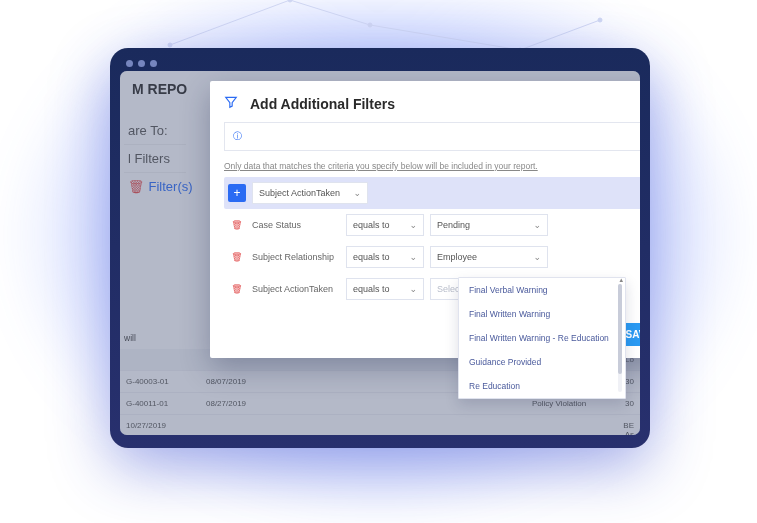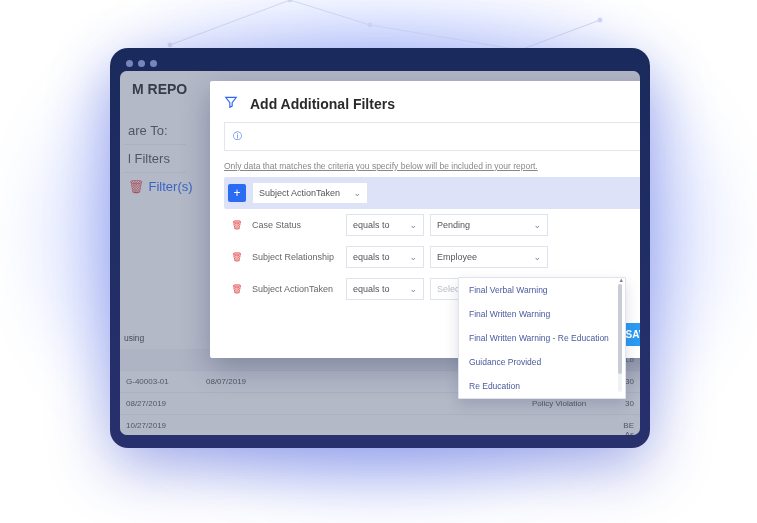--- a/index.html
+++ b/index.html
@@ -111,21 +111,21 @@
 
     <div class="left-pane">
       <div class="lp">are To:</div>
       <div class="lp">l Filters</div>
       <div class="filters-badge">
         <span class="trash">🗑</span>
         <span>Filter(s)</span>
       </div>
     </div>
 
-    <div class="left-label">using</div>
+    <div class="left-label">will</div>
 
     <div class="toolbar-right">
       <button class="btn-outline">&amp; SCHEDULE</button>
     </div>
 
     <div class="table">
       <div class="th">
         <div class="col-id"></div>
           <div class="col-date"></div>
           <div class="col-mid"></div>
@@ -133,20 +133,21 @@
           <div class="col-end">Lo</div>
       </div>
       <div class="tr">
         <div class="col-id">G-40003-01</div>
         <div class="col-date">08/07/2019</div>
         <div class="col-mid"></div>
         <div class="col-pv">Policy Violation</div>
         <div class="col-end">30</div>
       </div>
       <div class="tr">
+        <div class="col-id">G-40011-01</div>
         <div class="col-date">08/27/2019</div>
         <div class="col-mid"></div>
         <div class="col-pv">Policy Violation</div>
         <div class="col-end">30</div>
       </div>
       <div class="tr">
         <div class="col-date">10/27/2019</div>
         <div class="col-mid"></div>
         <div class="col-pv"></div>
         <div class="col-end">BE As</div>

